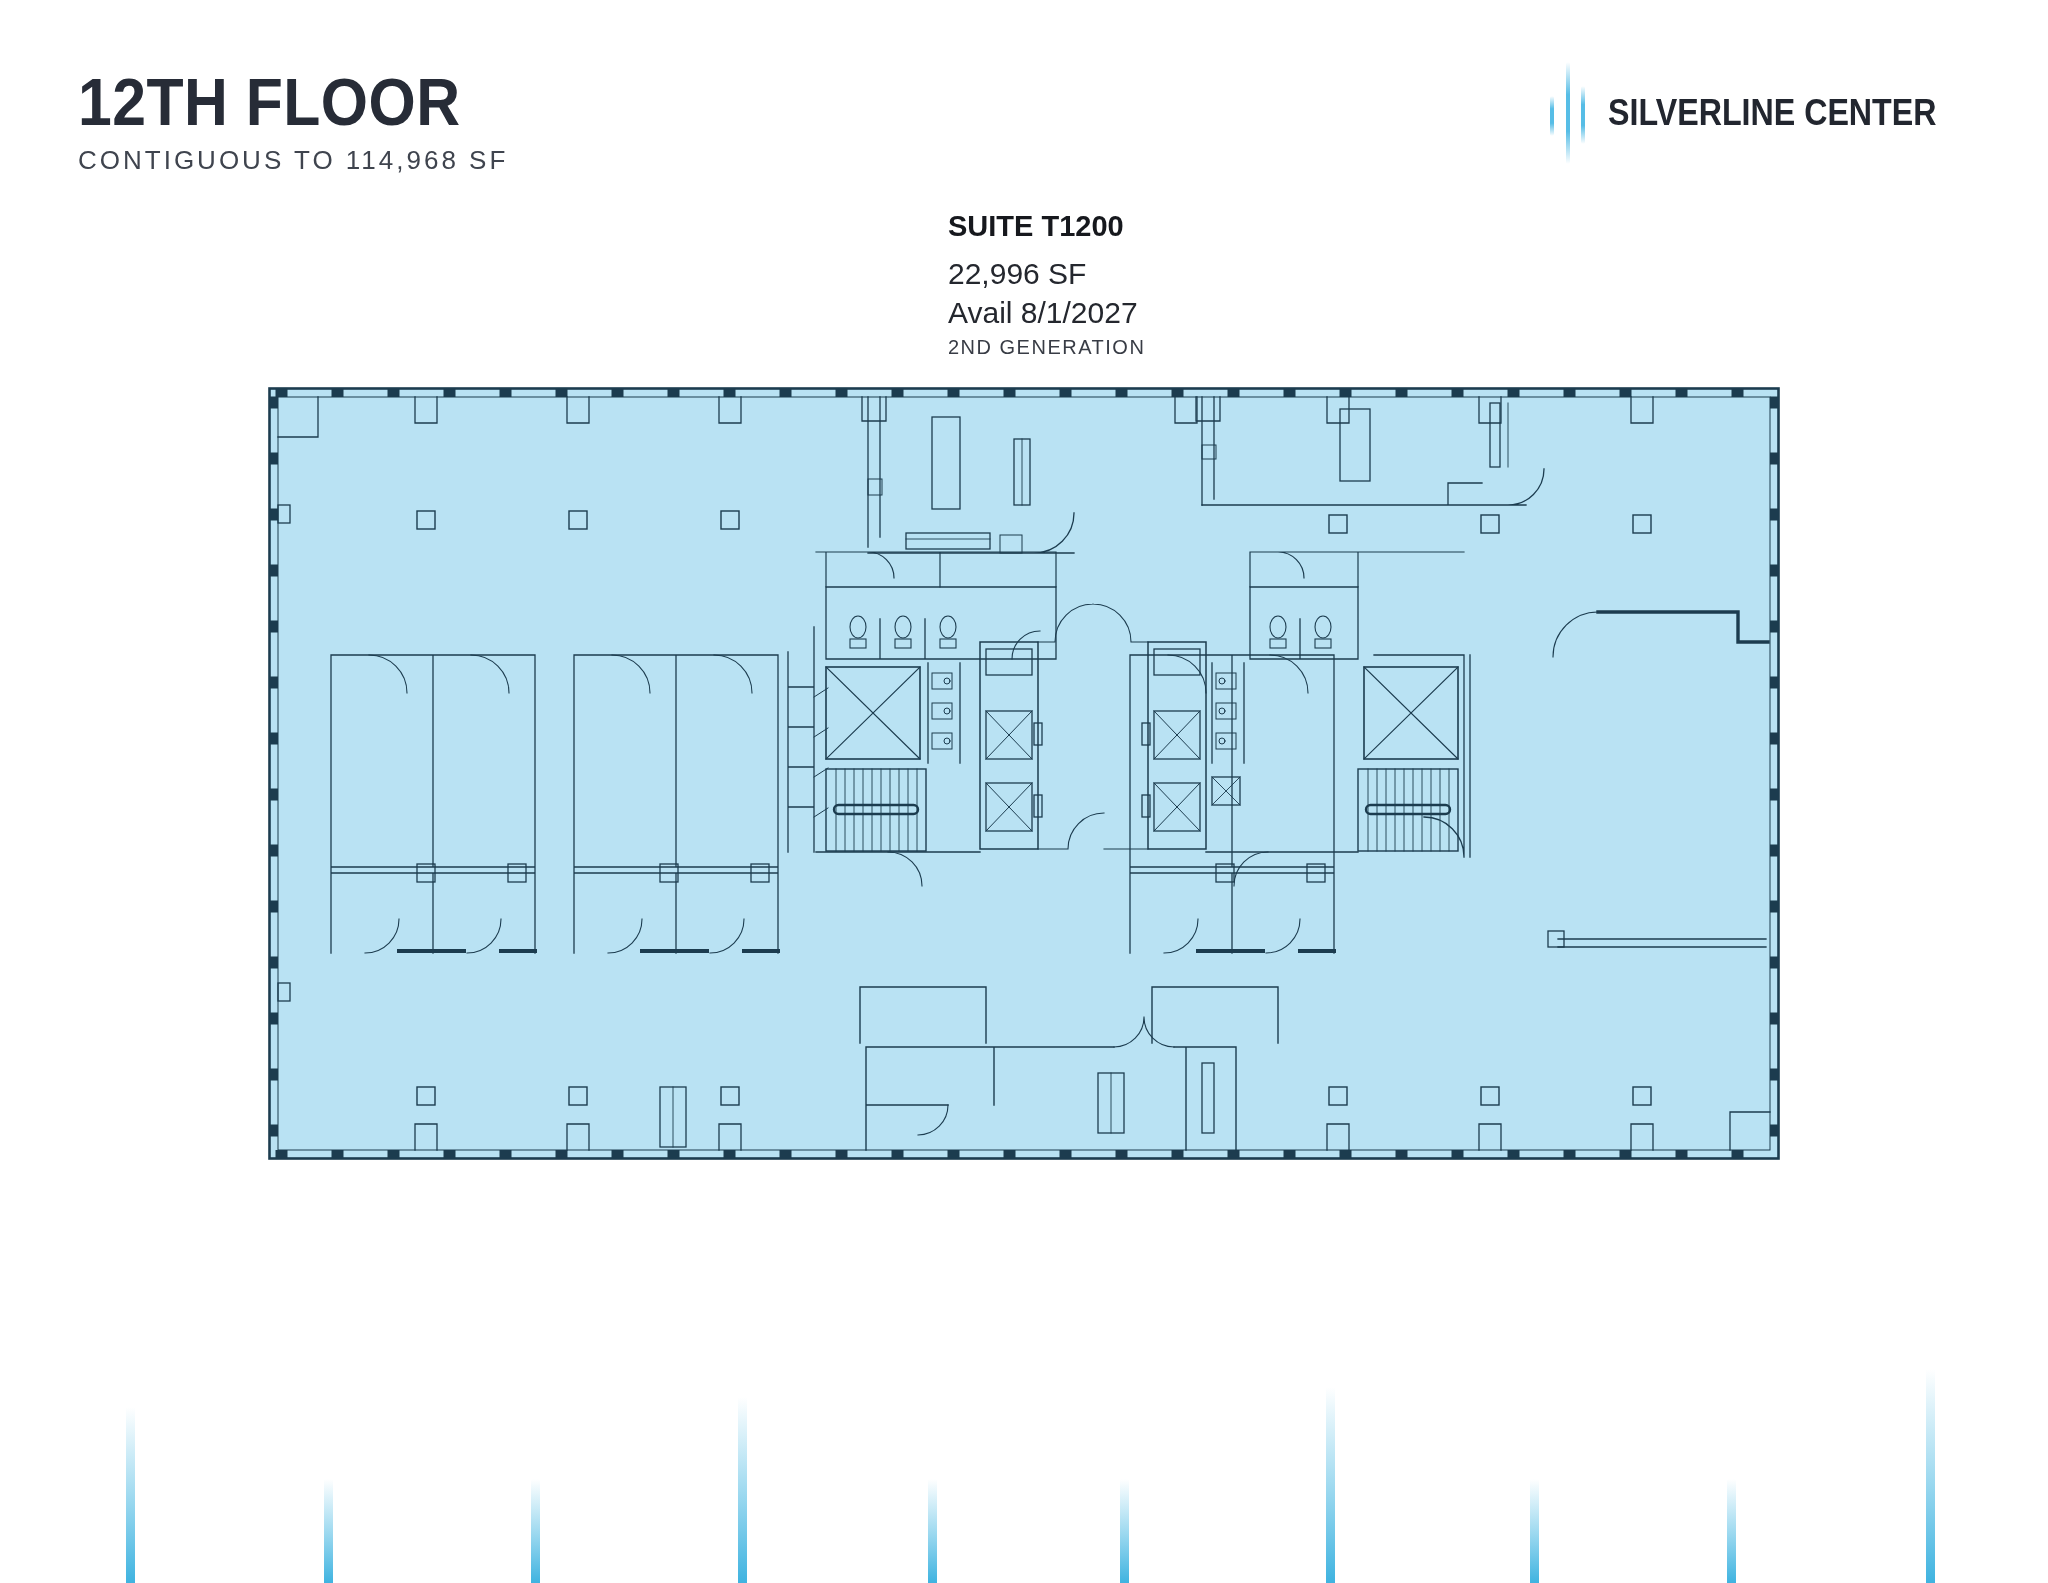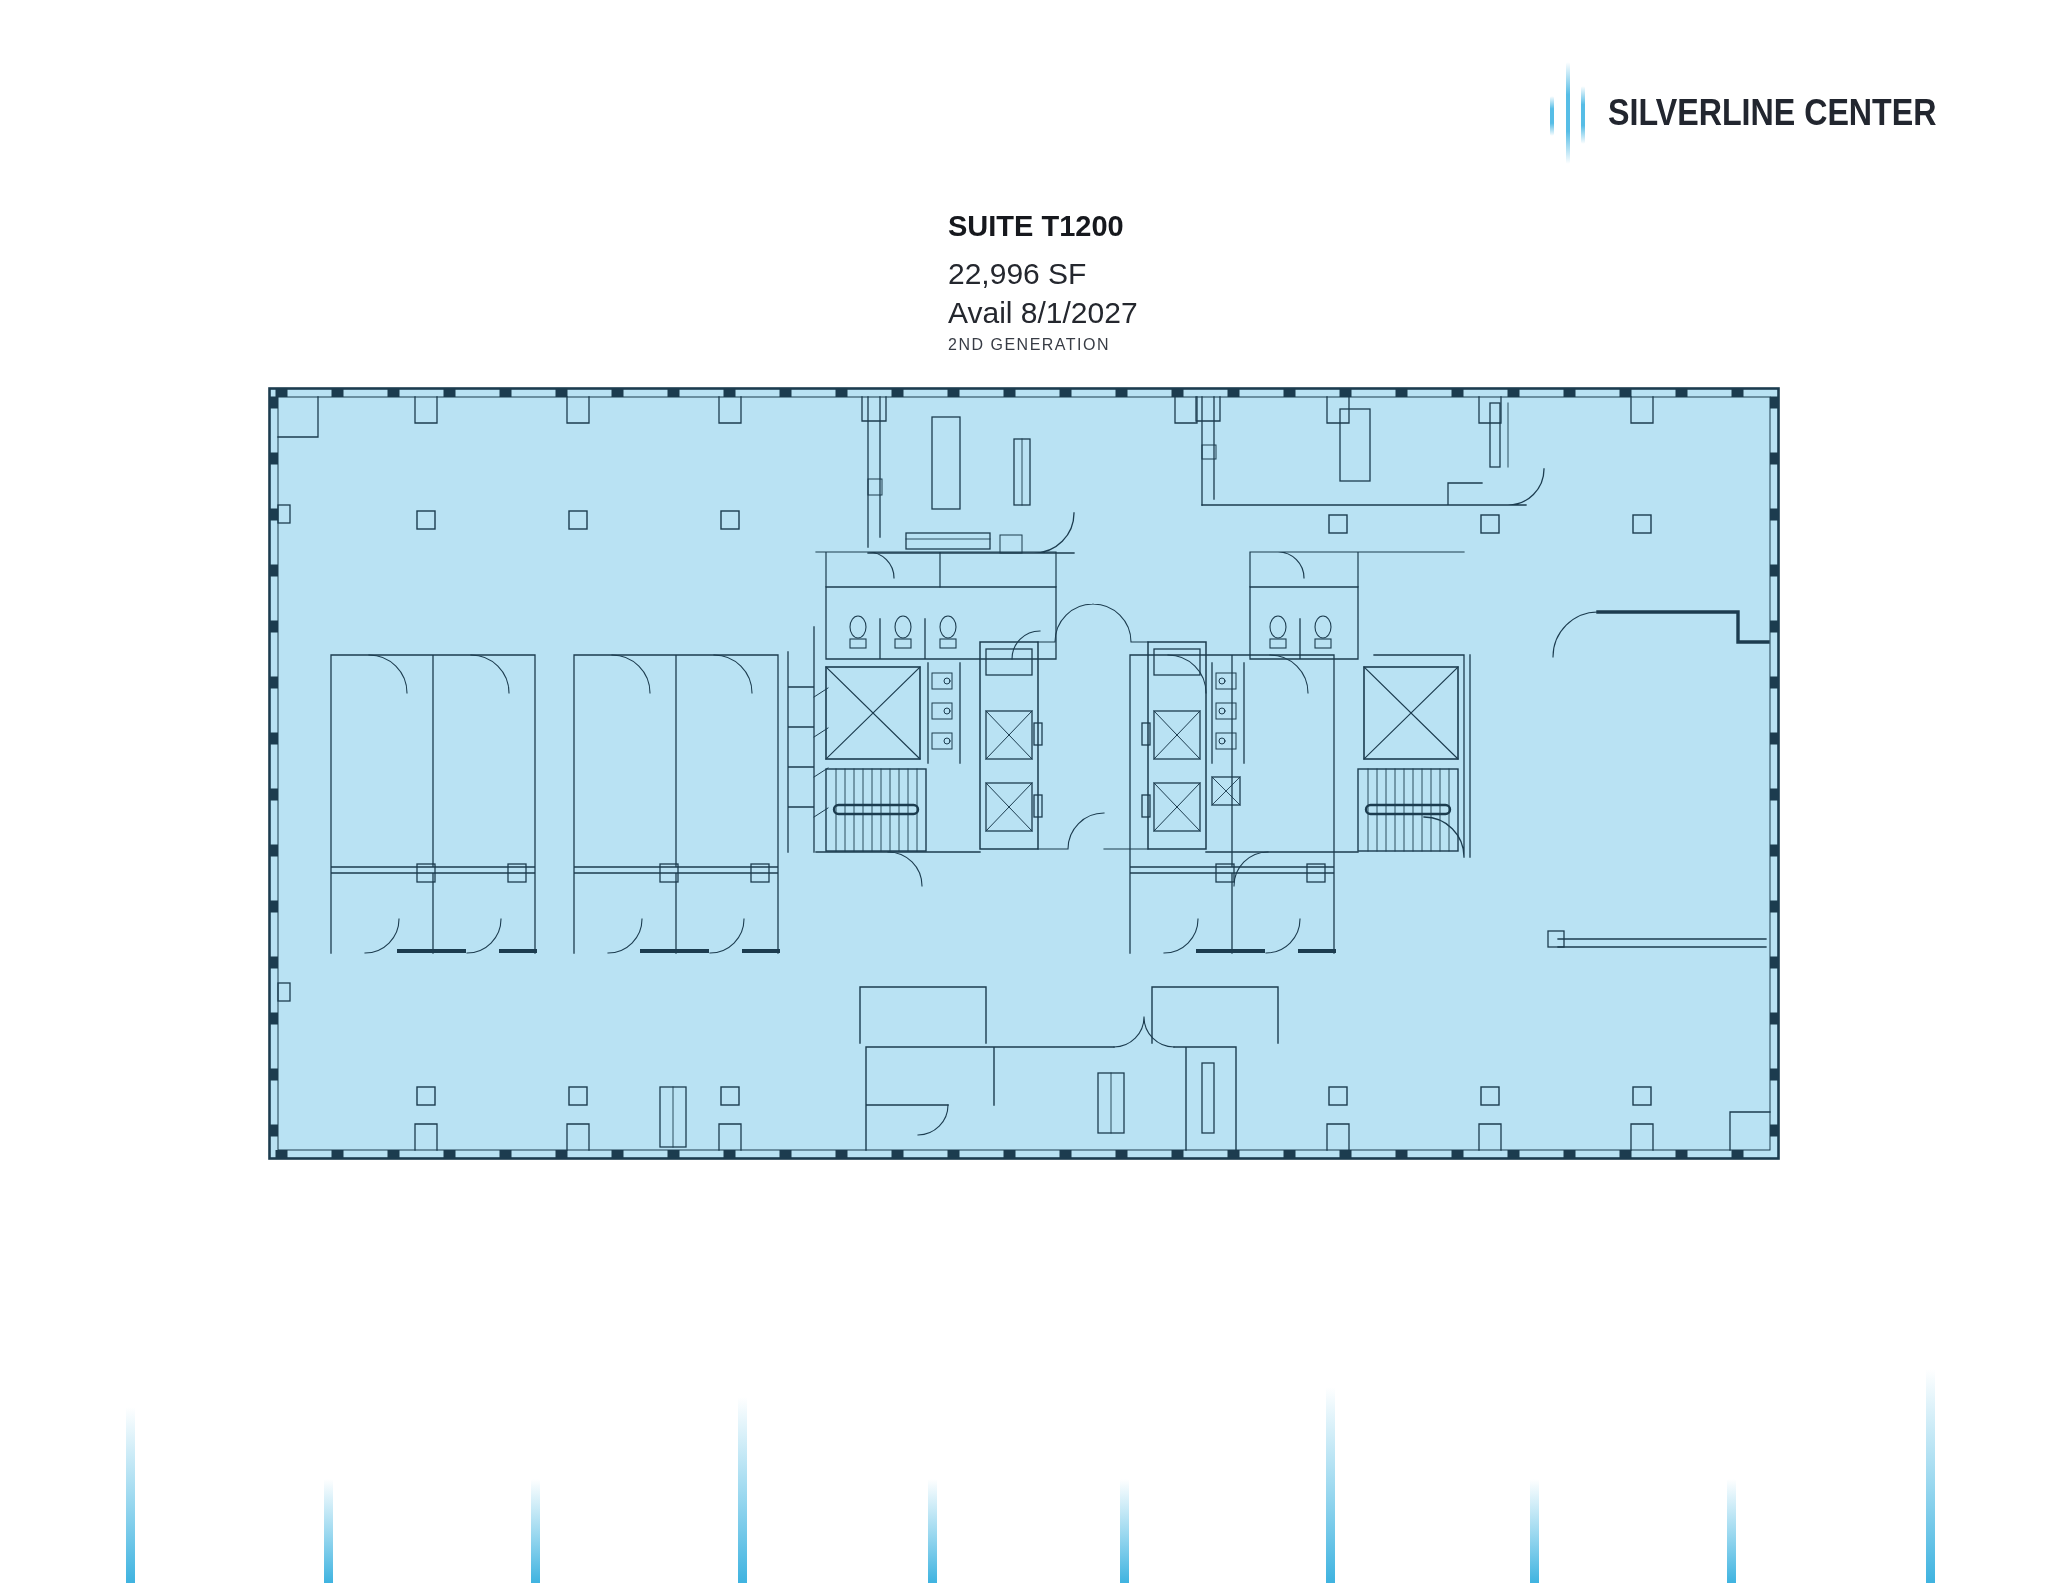--- a/index.html
+++ b/index.html
@@ -26,32 +26,36 @@
   .logo-bar.b2{left:18px;top:2px;height:102px;}
   .logo-bar.b3{left:33px;top:26px;height:58px;}
   .logo-text{
     font-size:37px;font-weight:700;letter-spacing:0;color:#22262f;
     transform:scaleX(.87);transform-origin:left center;white-space:nowrap;
   }
   
   .suite{position:absolute;left:948px;top:212px;line-height:1.0;}
   .suite .name{font-size:29px;font-weight:700;margin-bottom:18px;color:#16181d;}
   .suite .line{font-size:30px;font-weight:400;margin-bottom:9px;color:#24272e;}
-  .suite .gen{font-size:16px;font-weight:400;letter-spacing:1.5px;color:#383c45;margin-top:4px;}
+  .suite .gen{font-size:20px;font-weight:400;letter-spacing:1.5px;color:#383c45;margin-top:4px;}
   
   .plan{position:absolute;left:268px;top:387px;width:1512px;height:773px;}
   
   .bbars{position:absolute;left:0;bottom:0;width:2048px;height:240px;pointer-events:none;}
   .bbar{position:absolute;bottom:0;border-radius:2px 2px 0 0;}
 </style>
 </head>
 <body>
 
 <div class="page">
 
+  <div class="header">
+    <div class="title">12TH FLOOR</div>
+    <div class="subtitle">CONTIGUOUS TO 114,968 SF</div>
+  </div>
 
   <div class="logo">
     <div class="logo-marks">
       <div class="logo-bar b1"></div>
       <div class="logo-bar b2"></div>
       <div class="logo-bar b3"></div>
     </div>
     <div class="logo-text">SILVERLINE CENTER</div>
   </div>
 

